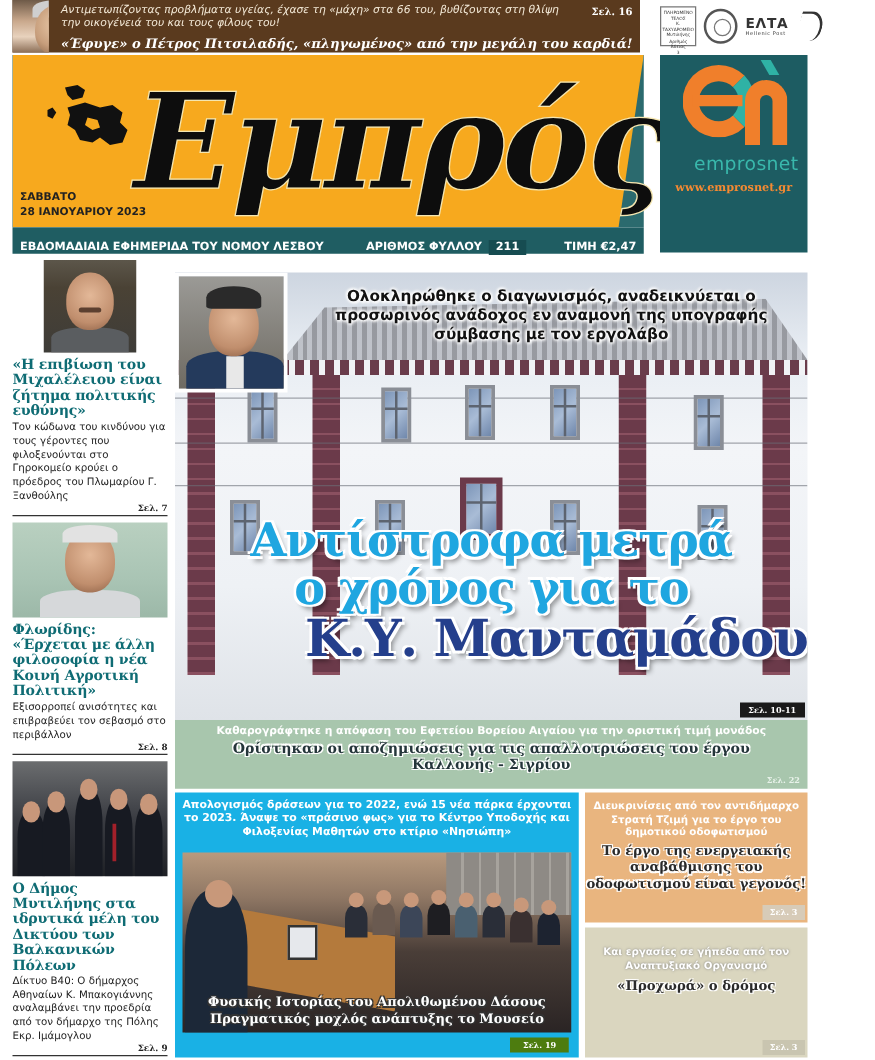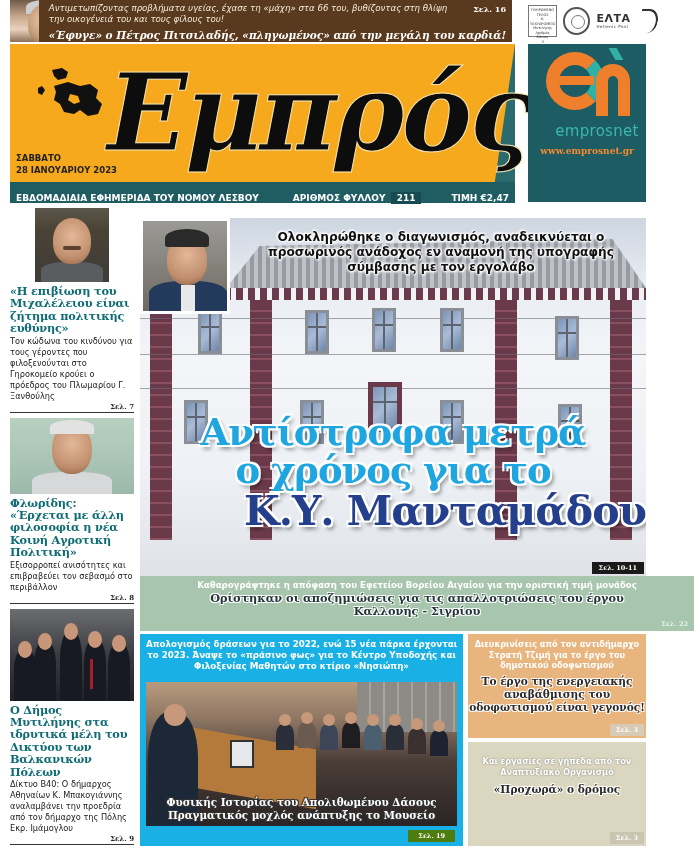--- a/index.html
+++ b/index.html
@@ -81,21 +81,21 @@
   .feature-kicker { position: absolute; left: 96px; top: 12px; width: 410px; text-align: center; font-family: "DejaVu Sans", sans-serif; font-weight: bold; font-size: 12.2px; line-height: 15px; color: #111;
     text-shadow: 0 0 3px #fff, 0 0 3px #fff, 0 0 4px #fff, 1px 1px 2px #fff, -1px -1px 2px #fff; }
   .feature-inset { position: absolute; left: 0; top: 0; width: 90px; height: 96px; border: 3px solid #fff; overflow: hidden;
     background: linear-gradient(180deg,#9b9a96 0%, #6e6a62 100%); z-index: 2; }
   .feature-title { position: absolute; left: 0; top: 195px; width: 506px; text-align: center; font-family: "DejaVu Serif", serif; font-weight: bold; letter-spacing: -1px; }
   .ft1 { font-size: 37px; line-height: 38px; color: #1fa6e0; text-shadow: 2px 2px 0 #fff, -2px -2px 0 #fff, 2px -2px 0 #fff, -2px 2px 0 #fff, 3px 4px 4px rgba(0,0,0,0.45); }
   .ft2 { font-size: 41px; line-height: 44px; color: #243f8c; text-shadow: 2px 2px 0 #fff, -2px -2px 0 #fff, 2px -2px 0 #fff, -2px 2px 0 #fff, 3px 4px 4px rgba(0,0,0,0.45); text-align: right; }
   .feature-page { position: absolute; right: 2px; bottom: 2px; background: #1a1a1a; color: #fff; font-family: "DejaVu Serif", serif; font-weight: bold; font-size: 6.5px; padding: 2px 7px; }
 
   
-  .green { position: absolute; left: 140px; top: 576px; width: 554px; height: 55px; background: #a8c6ad; text-align: center; }
+  .green { position: absolute; left: 140px; top: 576px; width: 506px; height: 55px; background: #a8c6ad; text-align: center; }
   .green-kicker { font-family: "DejaVu Sans", sans-serif; font-weight: bold; font-size: 8.6px; color: #fff; margin-top: 4px; }
   .green-title { font-family: "DejaVu Serif", serif; font-weight: bold; font-size: 11.3px; line-height: 13px; color: #24353a; margin-top: 2px;
     text-shadow: 1px 1px 0 #fff, -1px -1px 0 #fff, 1px -1px 0 #fff, -1px 1px 0 #fff; }
   .green-page { position: absolute; right: 6px; bottom: 3px; font-family: "DejaVu Serif", serif; font-weight: bold; font-size: 6.5px; color: #e8f2ea; }
 
   
   .blue { position: absolute; left: 140px; top: 634px; width: 323px; height: 212px; background: #19b1e5; }
   .blue-kicker { font-family: "DejaVu Sans", sans-serif; font-weight: bold; font-size: 8.7px; line-height: 11.2px; color: #fff; text-align: center; padding: 5px 4px 0; }
   .blue-photo { position: absolute; left: 6px; top: 48px; width: 311px; height: 144px; overflow: hidden;
     background: linear-gradient(180deg,#b89a7e 0%, #8f7764 25%, #4a3e38 55%, #2a2424 100%); }

